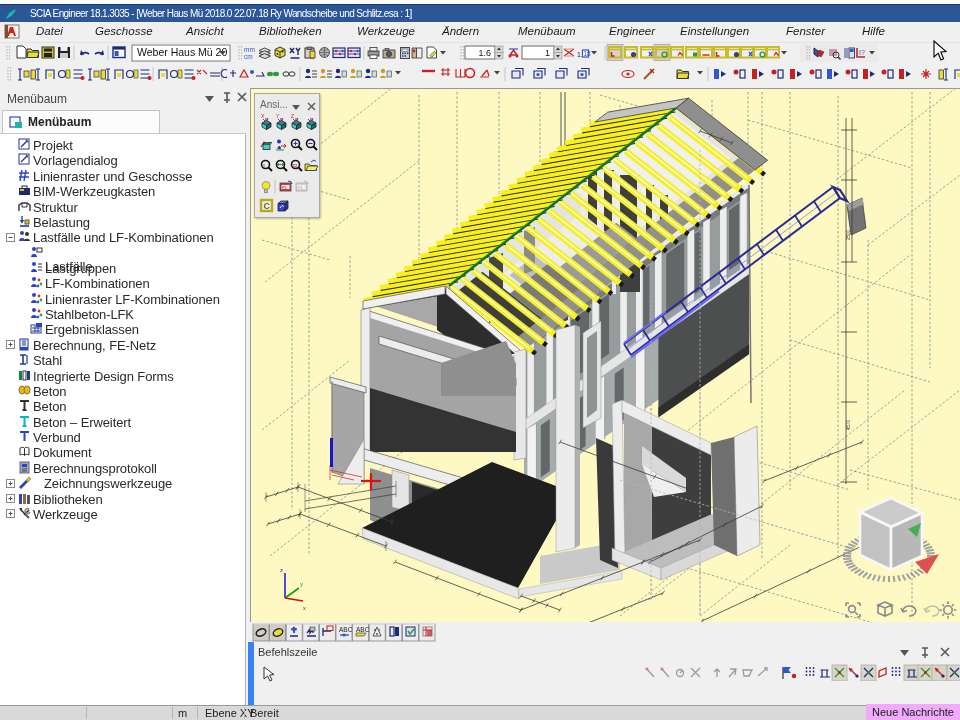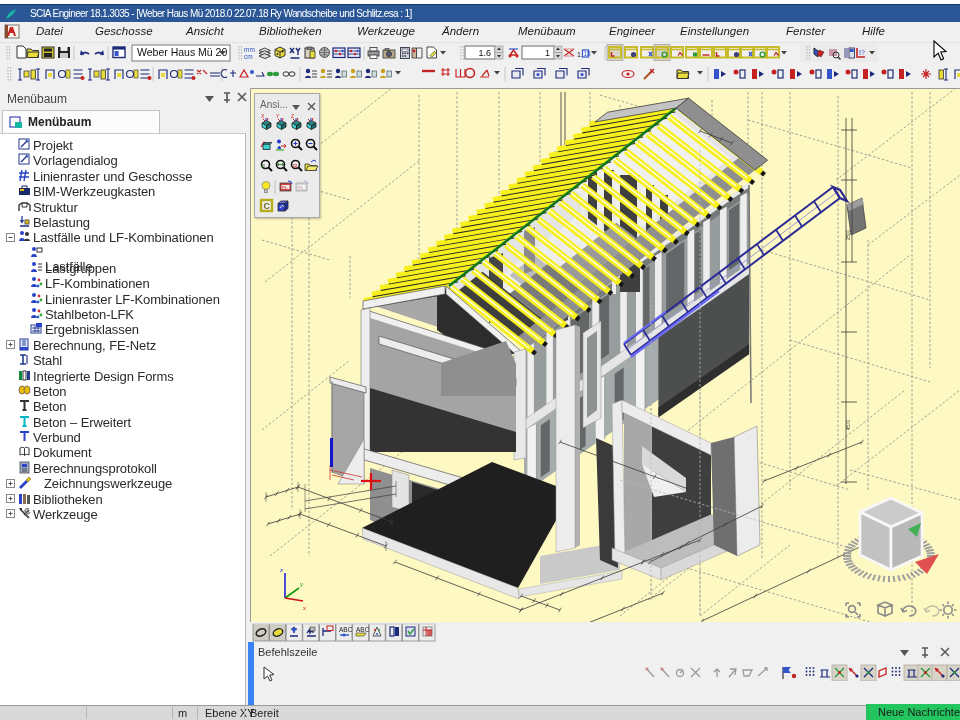--- a/index.html
+++ b/index.html
@@ -1245,18 +1245,18 @@
       </svg>
 </div>
 <div class="abs" id="statusbar">
   <span class="sep" style="left:86px"></span>
   <span class="sep" style="left:172px"></span>
   <span class="sbcell" style="left:178px">m</span>
   <span class="sep" style="left:197px"></span>
   <span class="sbcell" style="left:205px">Ebene XY</span>
   <span class="sep" style="left:244px"></span>
   <span class="sbcell" style="left:250px">Bereit</span>
-  <div style="position:absolute;left:866px;top:-2px;width:94px;height:17px;background:#22c55e;color:#1a1a1a;font-size:11px;line-height:17px;text-align:right">Neue Nachrichte</div>
+  <div style="position:absolute;left:866px;top:-2px;width:94px;height:17px;background:#f0abfc;color:#1a1a1a;font-size:11px;line-height:17px;text-align:center">Neue Nachrichte</div>
 </div>
 <svg class="abs" style="left:933px;top:40px" width="16" height="22">
       <path d="M1 1 L1 17 L5.2 13.2 L8 20 L10.6 18.8 L7.8 12 L13 11.6 Z" fill="#fff" stroke="#000" stroke-width="1.1"></path>
     </svg>
 </div>
 
 </body></html>

